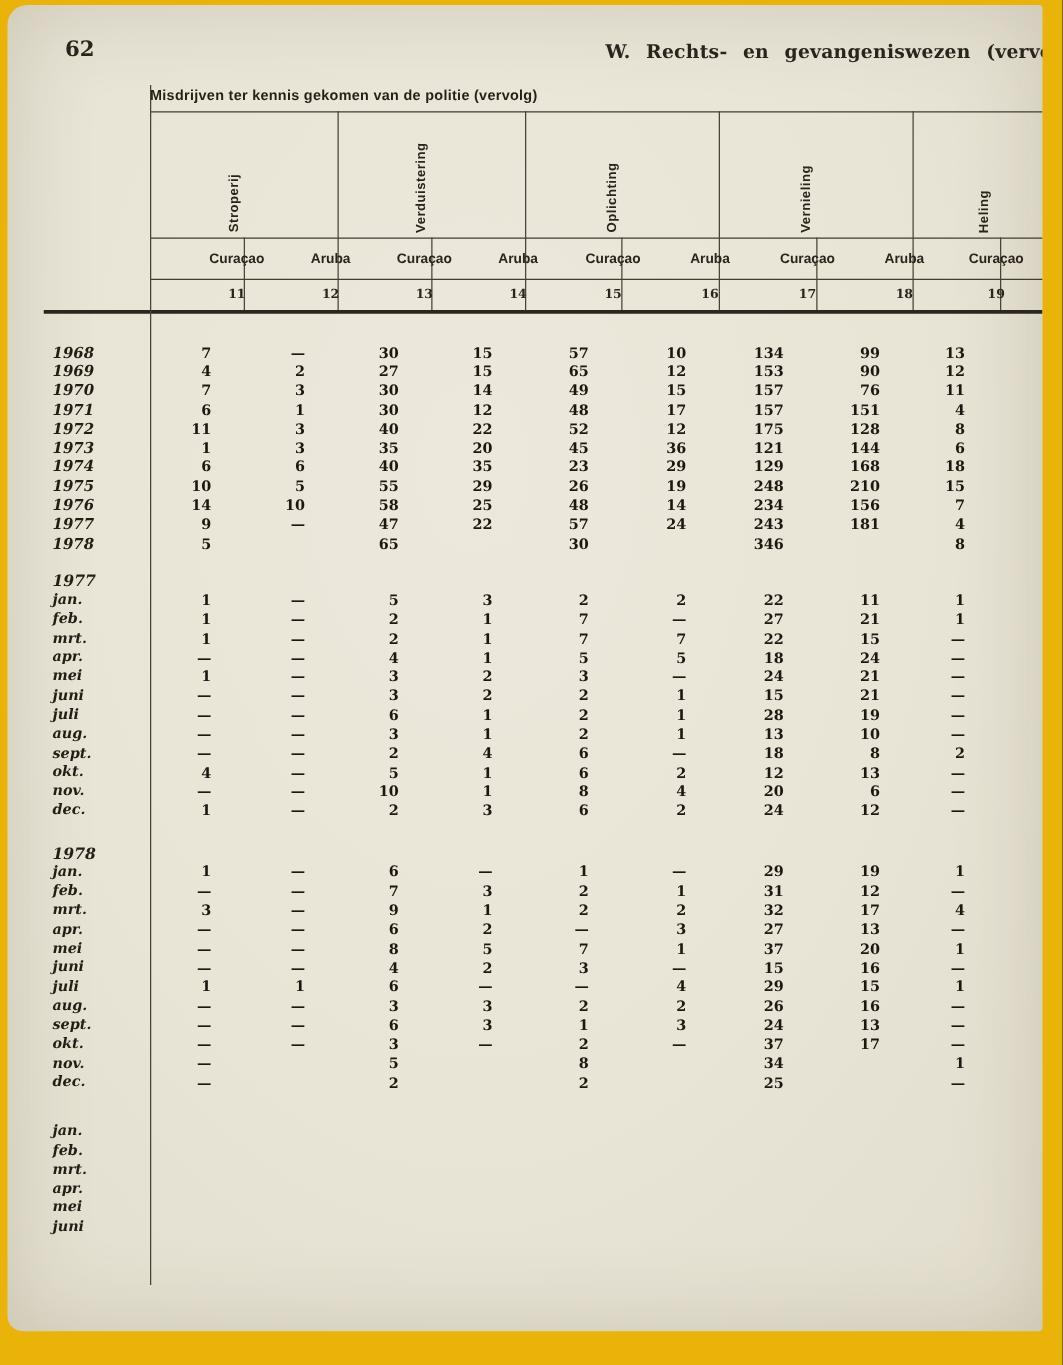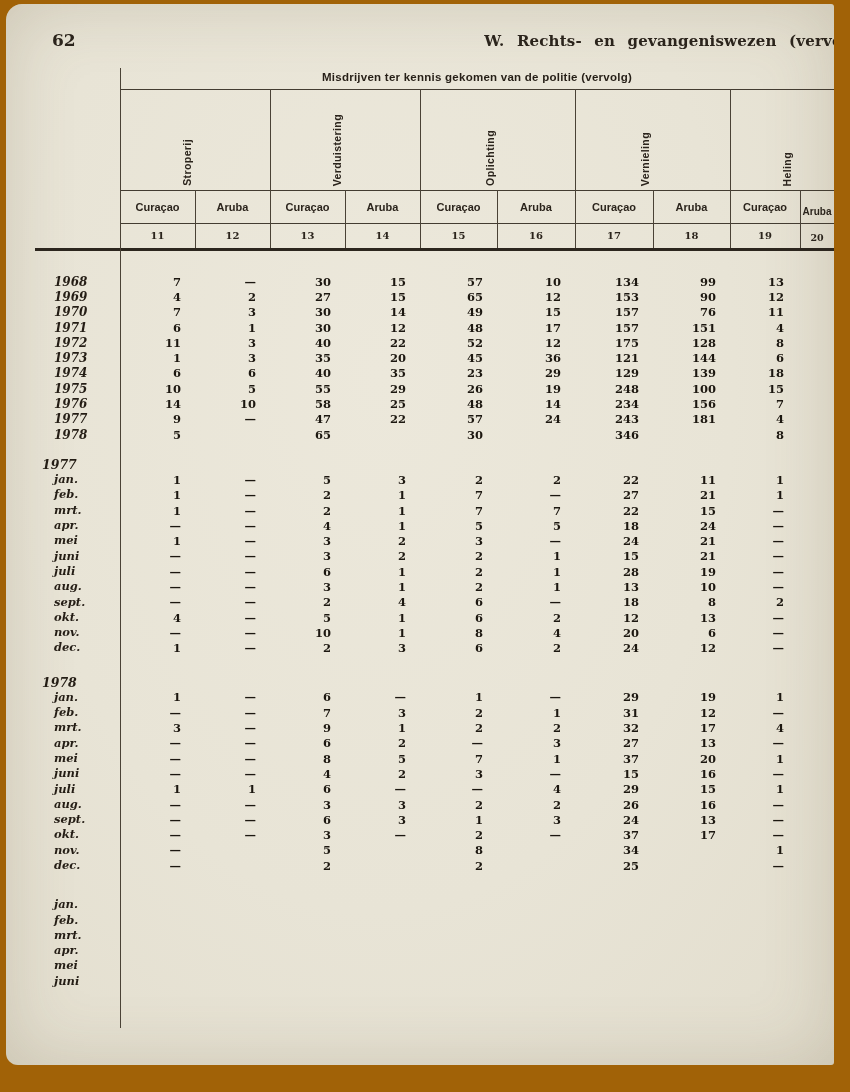--- a/index.html
+++ b/index.html
@@ -1,19 +1,19 @@
 <!DOCTYPE html>
 <html><head>
 <meta charset="utf-8">
 <style>
   * { box-sizing: border-box; }
   html,body { margin:0; padding:0; background:#2b2823; }
   .page {
     position:relative; width:850px; height:1092px;
-    background:#a16207; overflow:hidden;
+    background:#eab308; overflow:hidden;
     font-family:"DejaVu Serif", serif;
   }
   .paper {
     position:absolute; left:6px; top:4px; width:828px; height:1061px;
     background: radial-gradient(ellipse at 45% 35%, #ece8db 0%, #e8e4d6 55%, #e2ddcd 100%);
     border-radius: 16px 3px 3px 12px;
     box-shadow: inset 0 0 70px rgba(105,88,60,.20);
     overflow:hidden;
   }
   .page-number {
@@ -21,39 +21,39 @@
     font:700 17px "DejaVu Serif", serif; color:#2b241c;
   }
   .header-right {
     position:absolute; left:404px; top:28px; width:456px;
     text-align:right; white-space:nowrap;
     font:700 15px "DejaVu Serif", serif; color:#2b241c;
     word-spacing:7px; letter-spacing:.2px;
   }
   .table-title {
     position:absolute; left:114px; top:67px; width:714px;
-    text-align:center;
     font:700 11.5px "Liberation Sans", sans-serif; color:#261f17;
     letter-spacing:.25px;
   }
   .hline { position:absolute; height:1px; background:#433c31; }
   .vline { position:absolute; width:1px; background:#4a4236; }
   .thick-rule { position:absolute; left:29px; top:244px; width:799px; height:3px; background:#2c261e; }
 
   .rot-area { position:absolute; left:114px; top:88px; width:714px; height:98px; }
   .rot-label {
     position:absolute; bottom:4px;
     writing-mode:vertical-rl; transform:rotate(180deg);
     font:700 10.5px "Liberation Sans", sans-serif; color:#2b241c;
     letter-spacing:.4px; white-space:nowrap;
   }
 
   .cols-grid {
     position:absolute; left:114px; width:714px; display:grid;
     grid-template-columns:75px 75px 75px 75px 77px 78px 78px 77px 70px 34px;
+    padding-left:32px;
   }
   .subheader { top:186px; height:33px; align-items:center; }
   .subheader > div {
     text-align:center; font:700 11px "Liberation Sans", sans-serif; color:#2b241c;
   }
   .subheader > div:last-child { font-size:10px; padding-top:9px; }
   .colnums { top:219px; height:25px; align-items:center; }
   .colnums > div {
     text-align:center; font:700 10px "DejaVu Serif", serif; color:#2b241c;
   }
@@ -64,21 +64,21 @@
   .section + .section { margin-top:10px; }
   .section:nth-child(3) { margin-top:14px; }
   .section:nth-child(4) { margin-top:24px; }
   .sheading {
     height:20px; display:flex; align-items:flex-end; padding-left:7px;
     font:700 italic 12.5px "DejaVu Serif", serif; color:#241d15;
   }
   .trow {
     display:grid;
     grid-template-columns:85px 75px 75px 75px 75px 77px 78px 78px 77px 70px 34px;
-    height:15.3px; align-items:center; line-height:1;margin-left:12px;
+    height:15.3px; align-items:center; line-height:1;
   }
   .rlabel {
     padding-left:7px; font-style:italic; color:#241d15;
     font-family:"DejaVu Serif", serif; font-size:12px;
   }
   .rlabel.year  { font-weight:700; }
   .rlabel.month { font-weight:700; font-size:11.5px; }
   .cell {
     text-align:right; padding-right:26px;
     font:700 11.5px "DejaVu Serif", serif; color:#1c1710;
@@ -229,34 +229,34 @@
           </div>
           <div class="trow">
             <div class="rlabel year">1974</div>
             <div class="cell c1">6</div>
             <div class="cell c2">6</div>
             <div class="cell c3">40</div>
             <div class="cell c4">35</div>
             <div class="cell c5">23</div>
             <div class="cell c6">29</div>
             <div class="cell c7">129</div>
-            <div class="cell c8">139</div>
+            <div class="cell c8">168</div>
             <div class="cell c9">18</div>
             <div class="cell c10"></div>
           </div>
           <div class="trow">
             <div class="rlabel year">1975</div>
             <div class="cell c1">10</div>
             <div class="cell c2">5</div>
             <div class="cell c3">55</div>
             <div class="cell c4">29</div>
             <div class="cell c5">26</div>
             <div class="cell c6">19</div>
             <div class="cell c7">248</div>
-            <div class="cell c8">100</div>
+            <div class="cell c8">210</div>
             <div class="cell c9">15</div>
             <div class="cell c10"></div>
           </div>
           <div class="trow">
             <div class="rlabel year">1976</div>
             <div class="cell c1">14</div>
             <div class="cell c2">10</div>
             <div class="cell c3">58</div>
             <div class="cell c4">25</div>
             <div class="cell c5">48</div>

